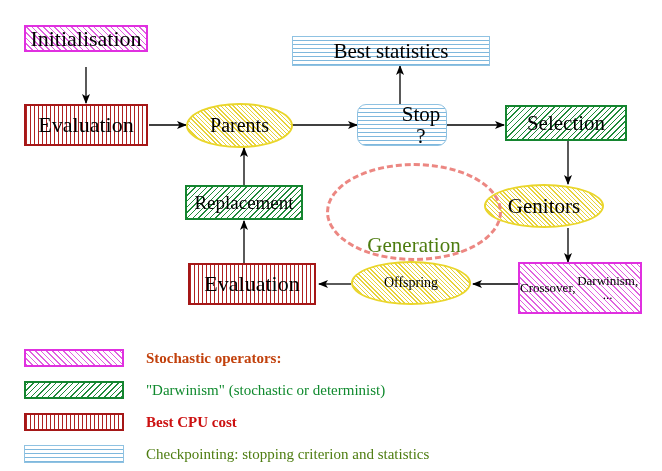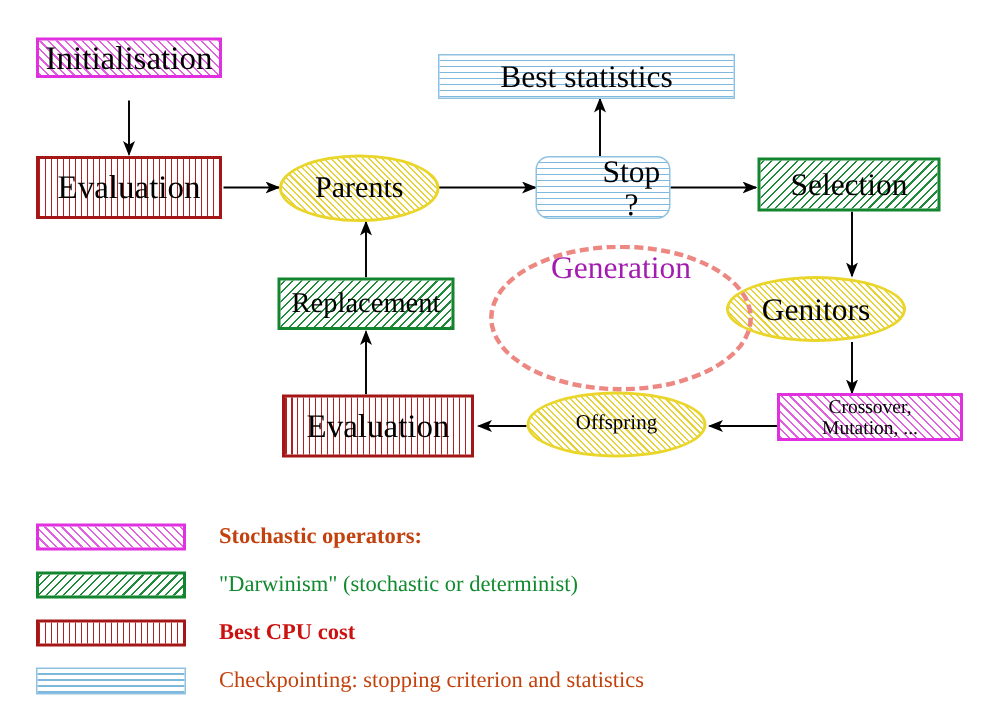--- a/index.html
+++ b/index.html
@@ -42,34 +42,34 @@
     background-image:repeating-linear-gradient(45deg,
       #e8d23a 0px,#e8d23a 1px,#ffffff 1px,#ffffff 3px);
     border:2px solid #ead62b;
   }
 
   .ellipse{border-radius:50%;}
   .rounded{border-radius:9px;padding-left:38px;}
 
   .generation{
     position:absolute;border:3px dashed #ec8782;border-radius:50%;
-    background:transparent;color:#a21caf;
-    display:flex;align-items:flex-start;justify-content:center;
+    background:transparent;color:#4d7c0f;
+    display:flex;align-items:flex-end;justify-content:center;
   }
 
   
   #legend{position:absolute;left:0;top:336px;width:662px;height:135px;}
   .legend-row{position:absolute;left:24px;height:24px;display:flex;align-items:center;}
   .swatch{width:100px;height:18px;box-sizing:border-box;flex:0 0 auto;}
   .legend-text{margin-left:22px;white-space:nowrap;font-size:15px;}
   .lt-magenta{color:#c2410c;font-weight:bold;}
   .lt-gold{color:#e8b71d;}
   .lt-green{color:#108a2e;}
   .lt-red{color:#cc1111;font-weight:bold;}
-  .lt-blue{color:#c2410c;}
+  .lt-blue{color:#4d7c0f;}
 </style>
 </head>
 <body>
 
 <div id="canvas">
 
   <svg width="662" height="340" style="position:absolute;left:0;top:0;">
     <defs>
       <marker id="ah" markerWidth="10" markerHeight="8" refX="9" refY="4" orient="auto" markerUnits="userSpaceOnUse">
         <path d="M0,0 L10,4 L0,8 L2.5,4 Z" fill="#000000"></path>
@@ -111,23 +111,23 @@
   </div>
 
   <div class="node hatch-green" style="left:505px;top:105px;width:122px;height:36px;font-size:21px;">
     <span>Selection</span>
   </div>
 
   <div class="node hatch-yellow ellipse" style="left:484px;top:184px;width:120px;height:44px;font-size:21px;">
     <span>Genitors</span>
   </div>
 
-  <div class="node hatch-magenta" style="left:518px;top:262px;width:124px;height:32px;font-size:13px;flex-direction:column;">
+  <div class="node hatch-magenta" style="left:518px;top:262px;width:124px;height:52px;font-size:13px;flex-direction:row;">
     <span>Crossover,</span>
-    <span>Mutation, ...</span>
+    <span>Darwinism, ...</span>
   </div>
 
   <div class="node hatch-yellow ellipse" style="left:351px;top:261px;width:120px;height:44px;font-size:14px;">
     <span>Offspring</span>
   </div>
 
   <div class="node hatch-red" style="left:188px;top:263px;width:128px;height:42px;font-size:22px;">
     <span>Evaluation</span>
   </div>
 

